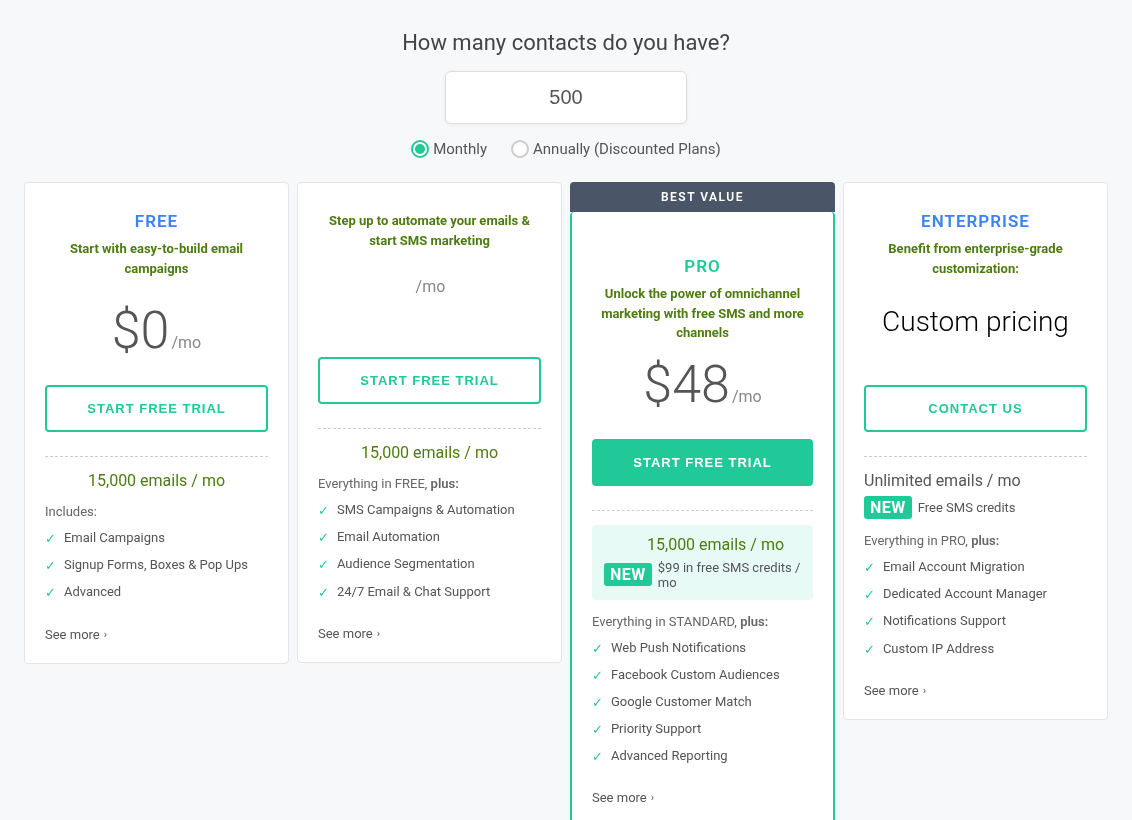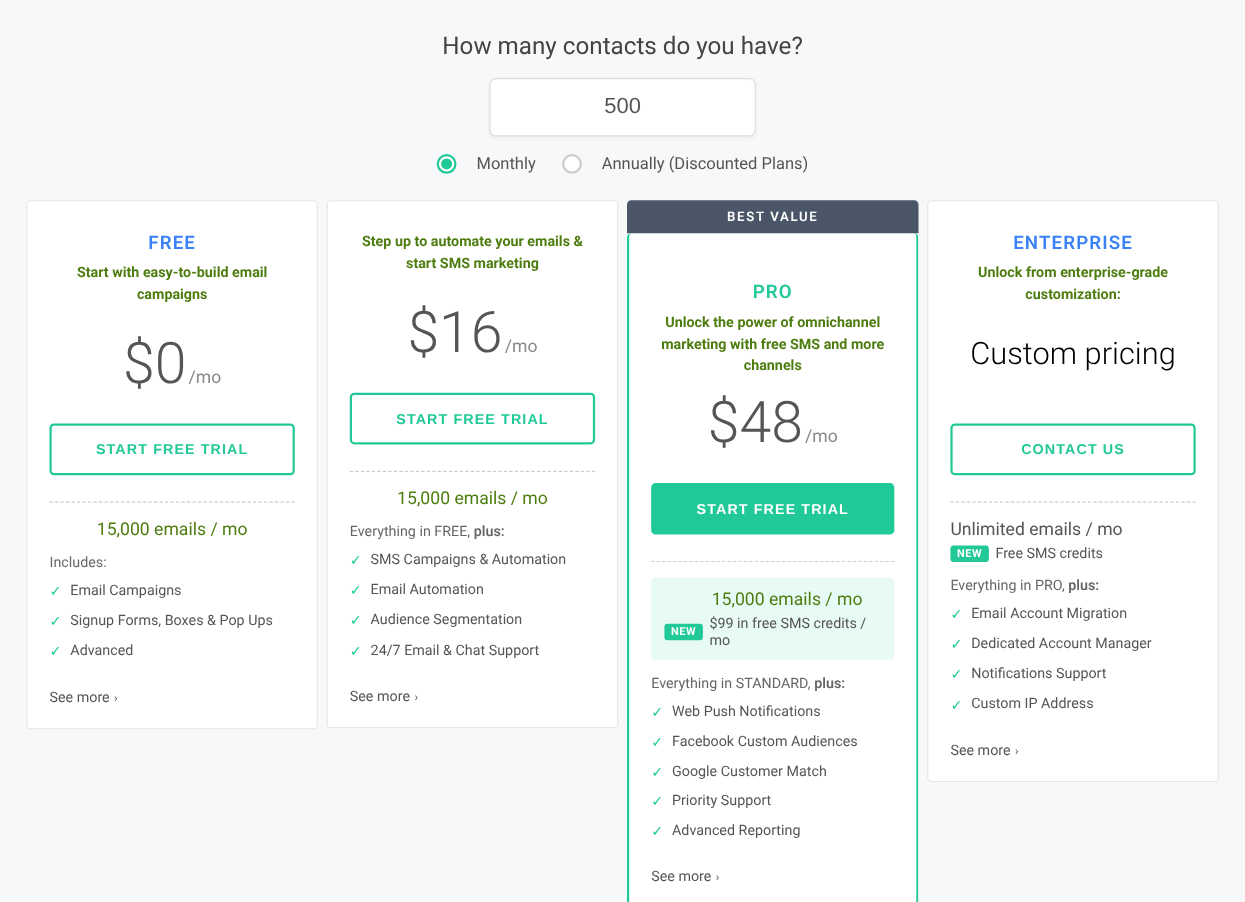--- a/index.html
+++ b/index.html
@@ -46,21 +46,21 @@
       display: flex;
       align-items: center;
       justify-content: center;
       gap: 24px;
       font-size: 15px;
       color: #555;
     }
     .radio-option {
       display: flex;
       align-items: center;
-      gap: 18px;
+      gap: 4px;
       cursor: pointer;
       justify-content: center;
     }
     .radio-circle {
       width: 18px;
       height: 18px;
       border-radius: 50%;
       border: 2px solid #ccc;
       display: flex;
       align-items: center;
@@ -182,21 +182,21 @@
     .sms-badge {
       display: inline-flex;
       align-items: center;
       gap: 6px;
       font-size: 13px;
       color: #555;
     }
     .new-tag {
       background: #20c997;
       color: #fff;
-      font-size: 10px;
+      font-size: 16px;
       font-weight: 700;
       padding: 2px 6px;
       border-radius: 3px;
       letter-spacing: 0.5px;
     }
     .features-section {
       margin-top: 14px;
     }
     .features-intro {
       font-size: 13px;
@@ -287,21 +287,20 @@
               <span class="check-icon">✓</span>
               <span>Advanced</span>
             </div>
           </div><div class="see-more">
             <span>See more</span>
             <span class="see-more-arrow">›</span>
           </div></div>
       </div>
       <div style="flex: 1 1 0%;">
         <div class="plan-card"><div class="plan-description">Step up to automate your emails &amp; start SMS marketing</div><div class="plan-price">
-            <span class="price-amount">$16</span>
             <span class="price-period">/mo</span>
           </div><button class="cta-button">START FREE TRIAL</button><div class="emails-section">
             <div class="emails-main">15,000 emails / mo</div>
           </div><div class="features-section">
             <div class="features-intro">Everything in FREE, <strong>plus:</strong></div>
             <div class="feature-item">
               <span class="check-icon">✓</span>
               <span>SMS Campaigns &amp; Automation</span>
             </div>
             <div class="feature-item">
@@ -352,21 +351,21 @@
             <div class="feature-item">
               <span class="check-icon">✓</span>
               <span>Advanced Reporting</span>
             </div>
           </div><div class="see-more">
             <span>See more</span>
             <span class="see-more-arrow">›</span>
           </div></div>
       </div>
       <div style="flex: 1 1 0%;">
-        <div class="plan-card"><div class="plan-name">ENTERPRISE</div><div class="plan-description">Unlock from enterprise-grade customization:</div><div class="plan-price">
+        <div class="plan-card"><div class="plan-name">ENTERPRISE</div><div class="plan-description">Benefit from enterprise-grade customization:</div><div class="plan-price">
             <span class="price-custom">Custom pricing</span>
           </div><button class="cta-button">CONTACT US</button><div class="emails-section"><div class="unlimited-emails">Unlimited emails / mo</div><div class="sms-badge" style="margin-top: 6px;">
               <span class="new-tag">NEW</span>
               <span>Free SMS credits</span>
             </div></div><div class="features-section">
             <div class="features-intro">Everything in PRO, <strong>plus:</strong></div>
             <div class="feature-item">
               <span class="check-icon">✓</span>
               <span>Email Account Migration</span>
             </div>

